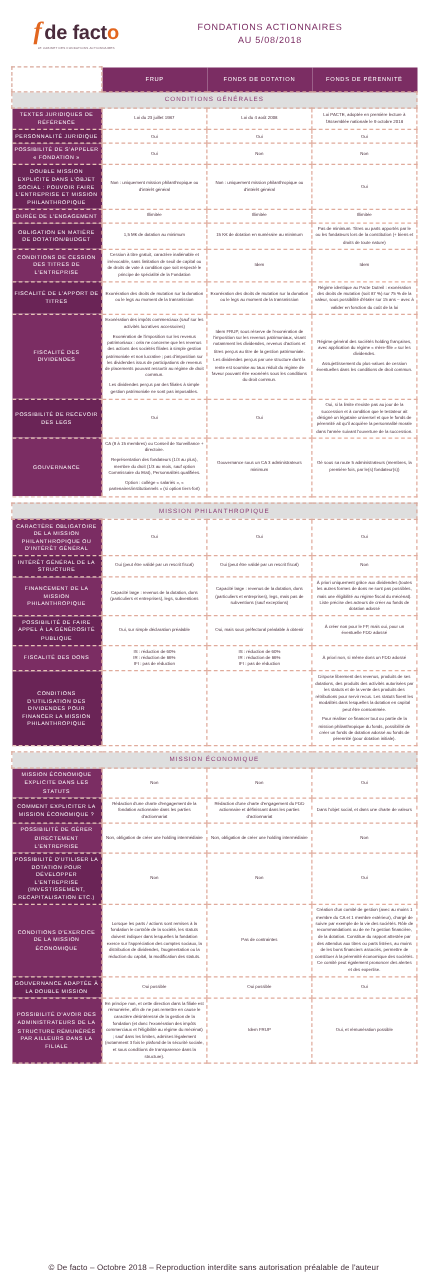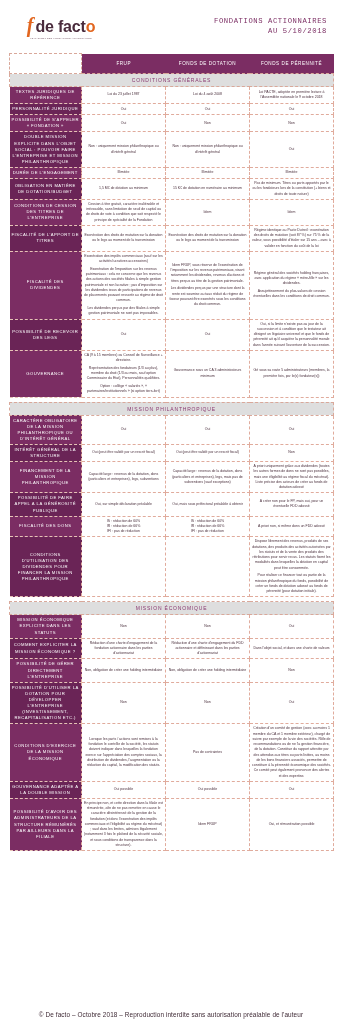--- a/index.html
+++ b/index.html
@@ -64,26 +64,25 @@
   }
   .logo-sub {
     font-size: 2.4px;
     letter-spacing: 0.2px;
     color: #7a5d6b;
     margin-top: 2px;
     text-align: center;
   }
   .title-block {
     flex: 1;
-    text-align: right;
+    text-align: center;
     color: #7b2d63;
     letter-spacing: 0.6px;
     line-height: 1.35;
     padding-right: 6px;
-    font-family: Liberation Mono, monospace;
   }
   .title-line {
     font-size: 7.2px;
   }
 
   
   table.cmp {
     width: 324px;
     border-collapse: collapse;
     table-layout: fixed;
@@ -183,21 +182,21 @@
       <div>
         <div class="logo-mark">
           <span class="logo-f">f</span>
           <span class="logo-text"><span>de fact</span><span class="logo-o">o</span></span>
         </div>
         <div class="logo-sub">LE CABINET DES FONDATIONS ACTIONNAIRES</div>
       </div>
     </div>
     <div class="title-block">
       <div class="title-line">FONDATIONS ACTIONNAIRES</div>
-      <div class="title-line">AU 5/10/2018</div>
+      <div class="title-line">AU 5/08/2018</div>
     </div>
   </div>
 
   <table class="cmp">
     <colgroup>
       <col class="c-label">
         <col class="c-data">
         <col class="c-data">
         <col class="c-data">
     </colgroup>

